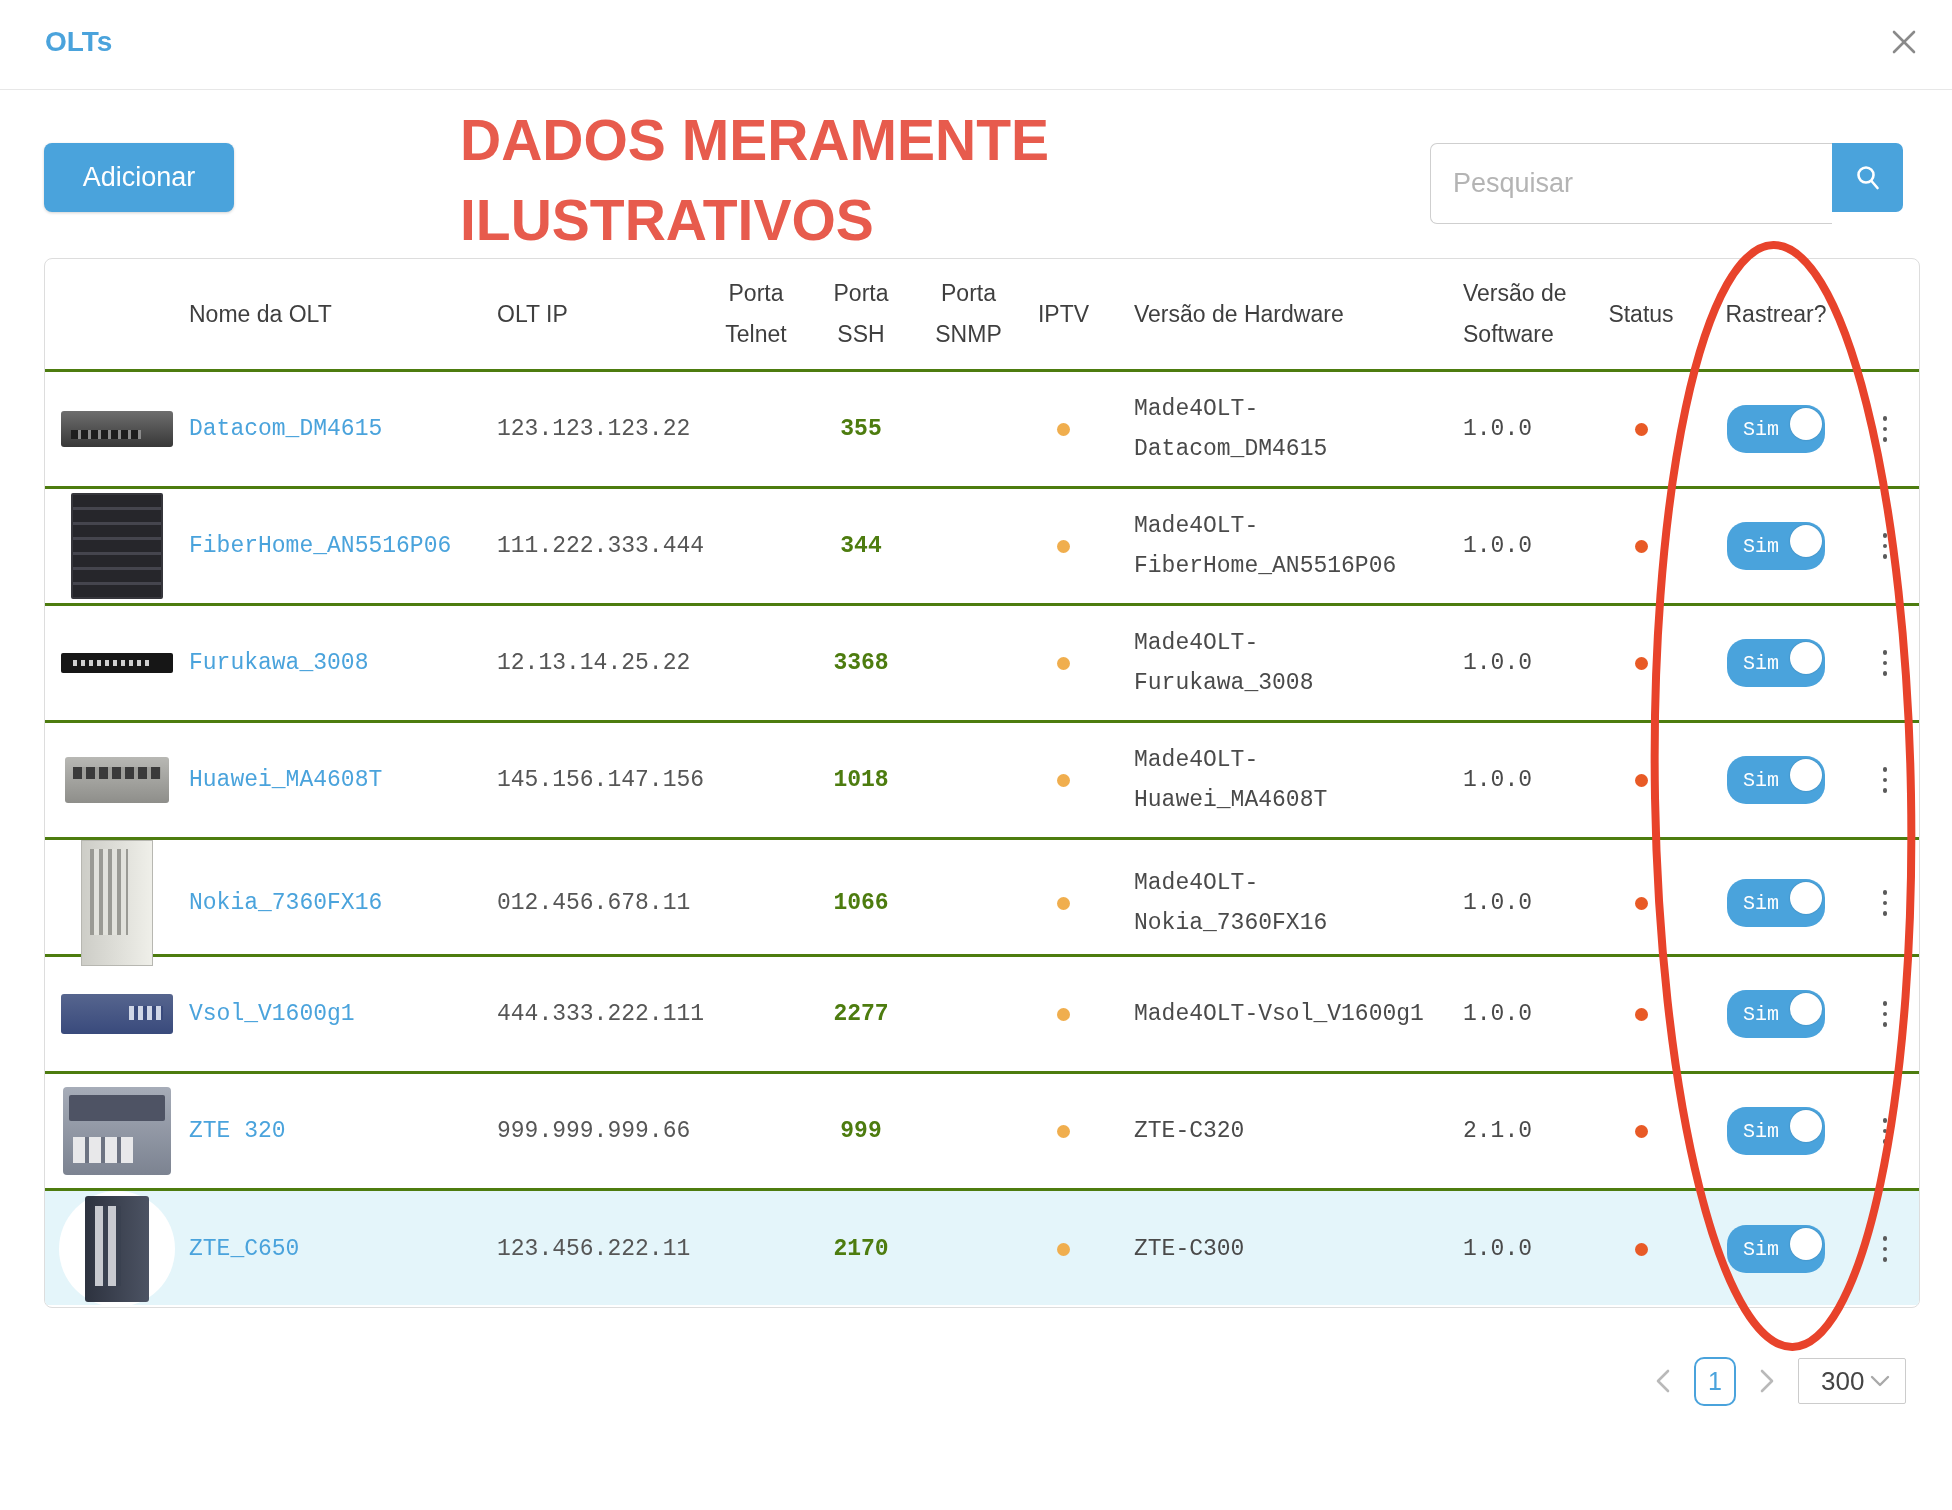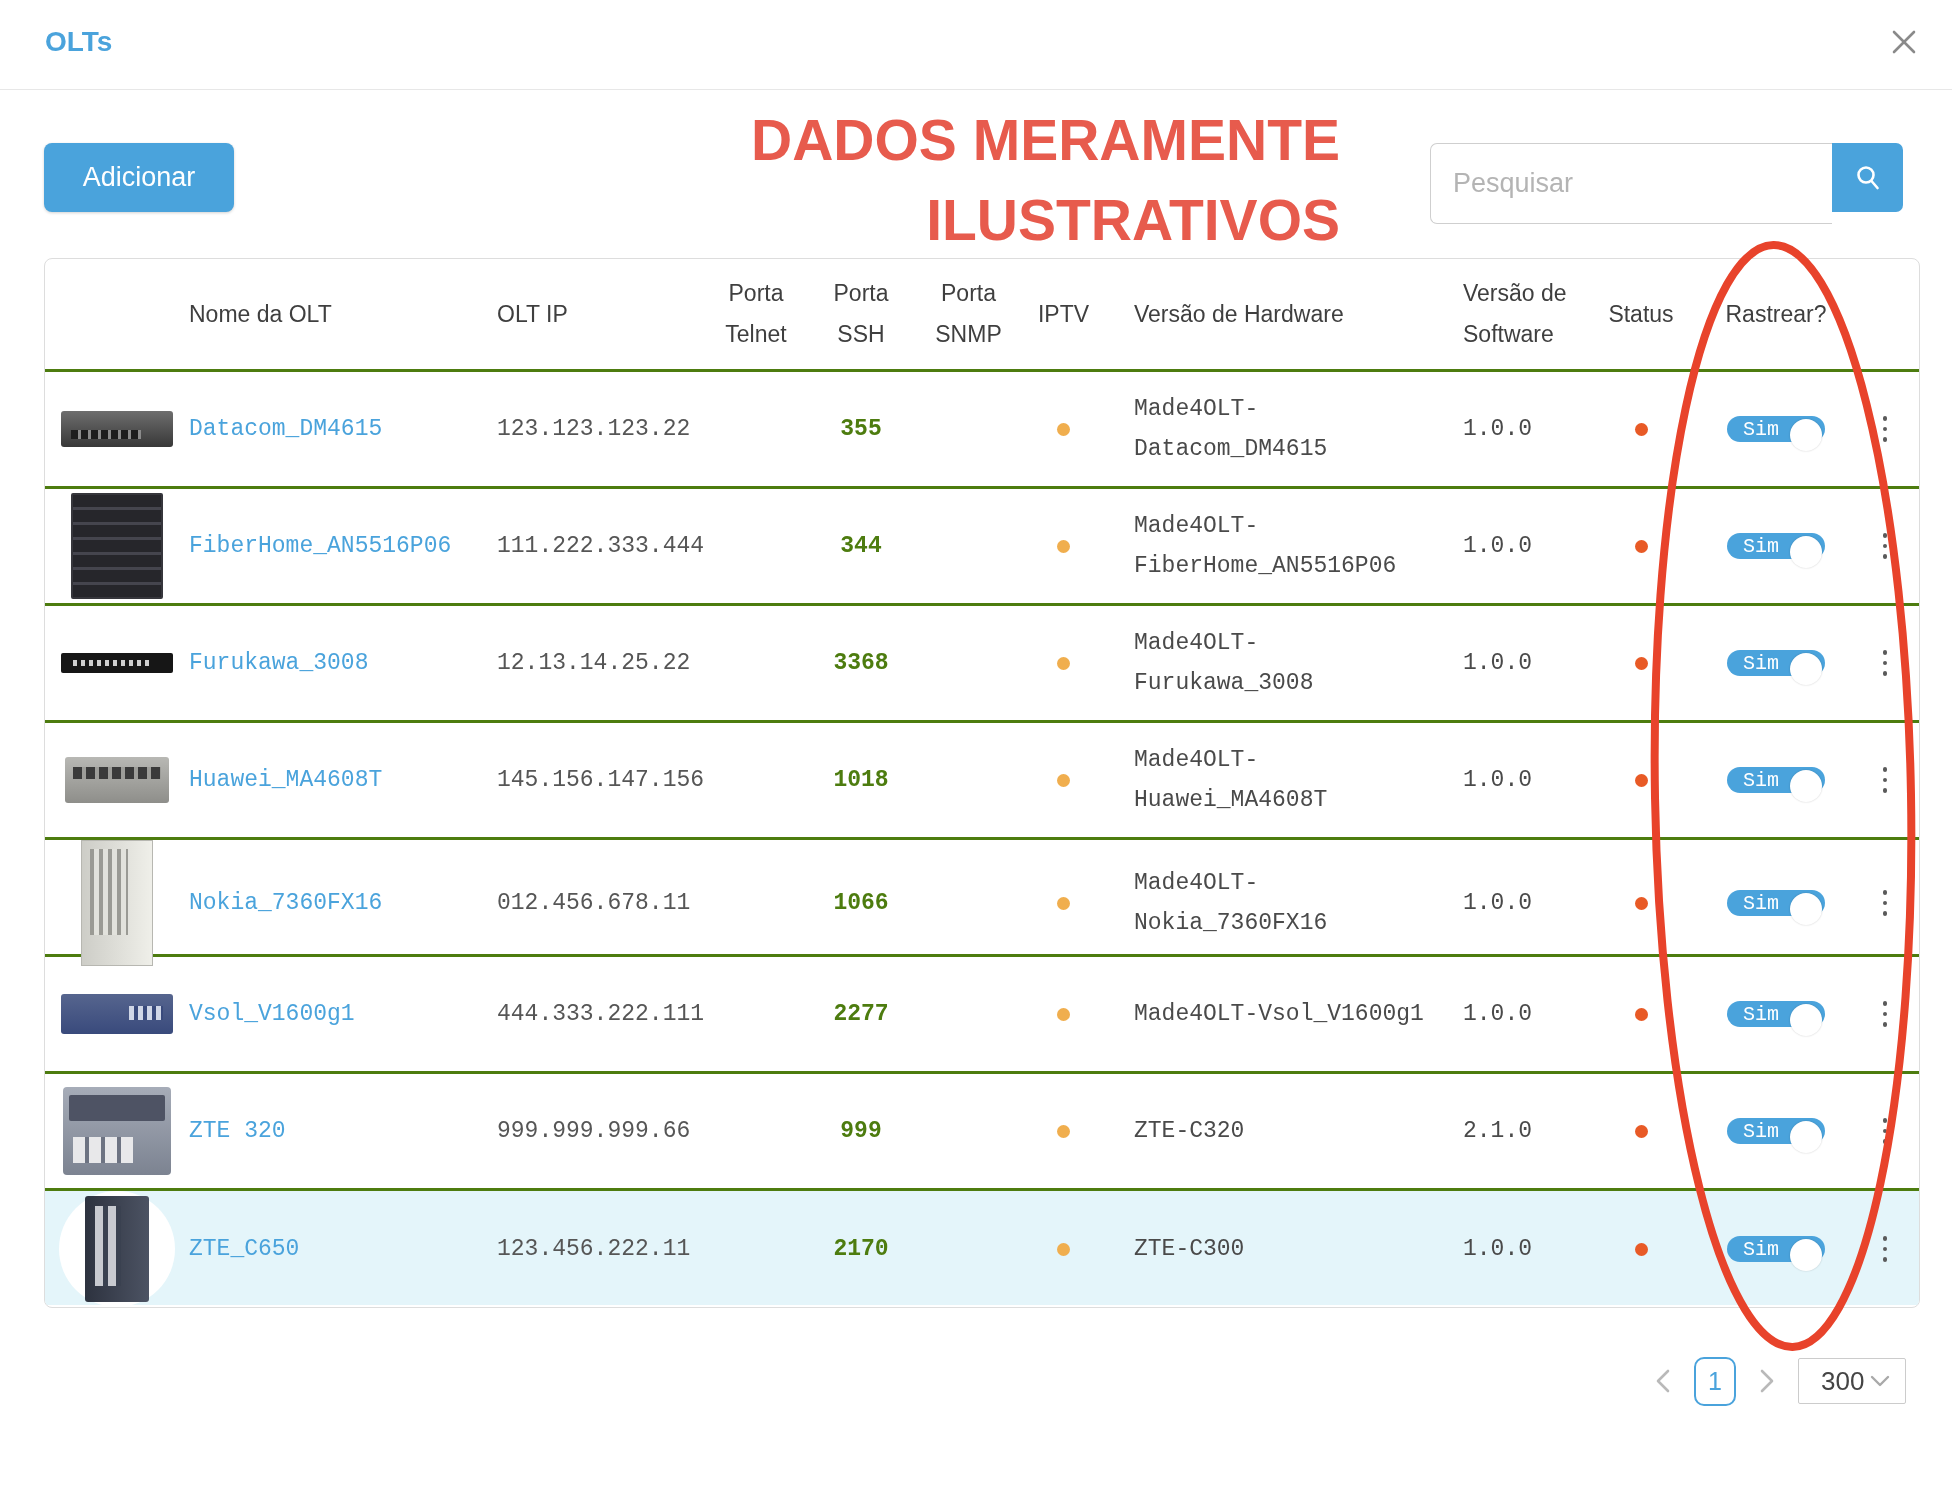--- a/index.html
+++ b/index.html
@@ -23,21 +23,21 @@
   
   .topbar{position:absolute;left:0;top:0;width:1952px;height:90px;background:#fff;border-bottom:1px solid #e7e7e7;}
   .modal-title{position:absolute;left:45px;top:26px;font-size:28px;font-weight:bold;color:var(--accent);}
   .close-btn{position:absolute;right:28px;top:22px;width:40px;height:40px;display:flex;align-items:center;justify-content:center;cursor:pointer;}
   
   .add-btn{
     position:absolute;left:44px;top:143px;width:190px;height:69px;
     background:var(--accent);color:#fff;font-size:27px;border:none;border-radius:8px;
     box-shadow:0 1px 3px rgba(0,0,0,.18);cursor:pointer;font-family:inherit;
   }
-  .watermark{position:absolute;left:460px;top:100px;width:880px;text-align:right;
+  .watermark{position:absolute;left:460px;top:100px;width:880px;text-align:left;
     color:var(--title-red);font-weight:800;font-size:57px;line-height:80px;letter-spacing:0px;}
   .search{position:absolute;left:1430px;top:143px;width:473px;height:69px;display:flex;}
   .search input{
     flex:1;height:81px;border:1px solid #cfcfcf;border-right:none;border-radius:7px 0 0 7px;
     font-size:27px;padding:0 22px;color:#555;outline:none;font-family:inherit;
   }
   .search input::placeholder{color:#b4b4b4;}
   .search-btn{width:71px;height:69px;background:var(--accent);border:none;border-radius:0 7px 7px 0;
     display:flex;align-items:center;justify-content:center;cursor:pointer;}
   
@@ -54,21 +54,21 @@
   .pad-hw{padding-left:18px;}
   .pad-sw{padding-left:17px;}
   .olt-link{color:var(--accent);text-decoration:none;cursor:pointer;}
   .ip{color:#565656;}
   .ssh{font-weight:bold;color:#4d7c0f;}
   .hw{display:flex;flex-direction:column;justify-content:center;line-height:40px;color:#4a4a4a;}
   .dot{width:13px;height:13px;border-radius:50%;}
   .dot.amber{background:var(--iptv-dot);}
   .dot.red{background:var(--status-dot);}
   
-  .toggle{position:relative;width:98px;height:26px;border-radius:19px;background:var(--accent);cursor:pointer;display:flex;align-items:center;}
+  .toggle{position:relative;width:98px;height:48px;border-radius:19px;background:var(--accent);cursor:pointer;display:flex;align-items:center;}
   .toggle-label{color:#fff;font-size:20px;padding-left:16px;}
   .toggle-knob{position:absolute;right:3px;top:3px;width:32px;height:32px;border-radius:50%;background:#fff;box-shadow:0 0 2px rgba(0,0,0,.2);}
   
   .kebab{display:flex;flex-direction:column;gap:6px;align-items:center;cursor:pointer;padding:6px;}
   .kebab i{width:4.5px;height:4.5px;border-radius:50%;background:#5a5a5a;}
   
   .thumbwrap{display:flex;align-items:center;justify-content:center;width:100%;}
   .thumb{position:relative;}
   .v-datacom{width:112px;height:36px;background:linear-gradient(#6e6e6e,#383838);border-radius:3px;}
   .v-datacom::after{content:"";position:absolute;left:10px;bottom:8px;width:70px;height:9px;

